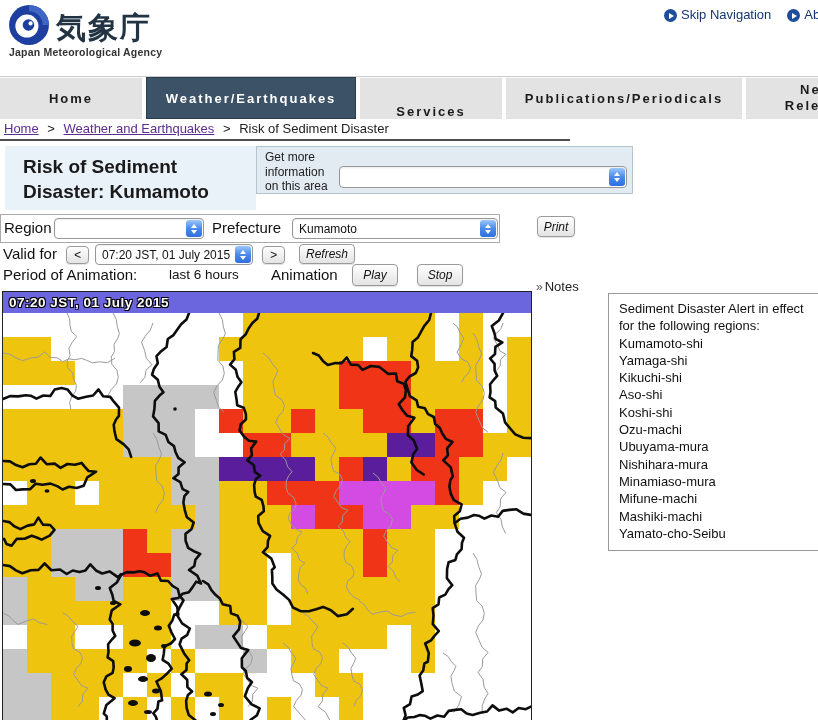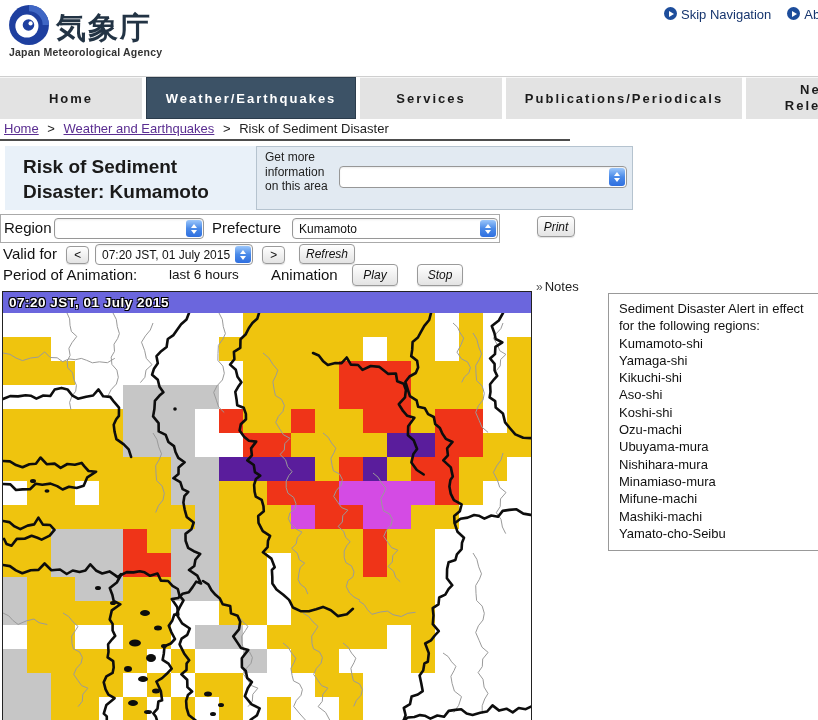--- a/index.html
+++ b/index.html
@@ -4,21 +4,21 @@
 <style>
   html,body{margin:0;padding:0;background:#fff;}
   #viewport{position:relative;width:818px;height:720px;overflow:hidden;background:#fff;
             font-family:"Liberation Sans","DejaVu Sans",sans-serif;color:#111;}
 
   
   #logo{position:absolute;left:8px;top:4px;width:42px;height:42px;}
   #agency-jp{position:absolute;left:56px;top:8px;font-size:30px;font-weight:700;color:#223344;letter-spacing:2px;}
   #agency-en{position:absolute;left:9px;top:46px;font-size:10.5px;font-weight:600;color:#333;letter-spacing:.2px;}
   #skip-links{position:absolute;left:664px;top:7px;display:flex;gap:16px;white-space:nowrap;}
-  .toplink{display:flex;align-items:flex-start;gap:4px;font-size:13px;color:#16356e;cursor:pointer;}
+  .toplink{display:flex;align-items:flex-end;gap:4px;font-size:13px;color:#16356e;cursor:pointer;}
   .blue-dot{width:13px;height:13px;border-radius:50%;background:#1d4d9b;position:relative;flex:0 0 auto;}
   .blue-dot::after{content:"";position:absolute;left:5px;top:3.5px;width:0;height:0;
                    border-left:5px solid #fff;border-top:3px solid transparent;border-bottom:3px solid transparent;}
 
   
   #navbar{position:absolute;left:0;top:76px;width:818px;height:42px;border-top:1px solid #cfcfcf;}
   .tab{position:absolute;top:0;height:42px;background:#e3e3e3;color:#1b1b1b;font-size:13px;font-weight:700;
        letter-spacing:2px;display:flex;align-items:center;justify-content:center;text-align:center;cursor:pointer;
        box-shadow:inset 0 1px 0 #f6f6f6;}
   .tab.active{background:#3c5266;color:#fff;box-shadow:inset 0 0 0 1px #2b3c4c;}
@@ -26,21 +26,21 @@
 
   
   #breadcrumb{position:absolute;left:4px;top:121px;font-size:13px;color:#222;white-space:nowrap;}
   #breadcrumb .lnk{color:#5a2d91;text-decoration:underline;cursor:pointer;}
   #breadcrumb .sep{margin:0 5px;}
   #divider{position:absolute;left:0;top:139px;width:570px;height:2px;background:#4d4d4d;}
 
   
   #title-box{position:absolute;left:5px;top:146px;width:251px;height:64px;background:#e9f1f9;
              font-size:19px;font-weight:700;color:#1a1a1a;line-height:25px;padding:8px 0 0 18px;box-sizing:border-box;}
-  #info-box{position:absolute;left:256px;top:146px;width:377px;height:64px;background:#e2eaf2;
+  #info-box{position:absolute;left:256px;top:146px;width:377px;height:48px;background:#e2eaf2;
             border:1px solid #b5c3cf;box-sizing:border-box;}
   #info-label{position:absolute;left:8px;top:3px;width:72px;font-size:12px;line-height:14.5px;color:#222;}
   #info-select{position:absolute;left:82px;top:19px;width:288px;height:22px;}
 
   
   .msel{display:flex;align-items:stretch;background:#fff;border:1px solid #979797;border-radius:4px;
         box-shadow:inset 0 1px 2px rgba(0,0,0,.08);cursor:pointer;box-sizing:border-box;}
   .msel .val{flex:1;font-size:12px;color:#111;padding:0 6px;display:flex;align-items:center;overflow:hidden;white-space:nowrap;}
   .msel .stepper{width:16px;margin:1px;border-radius:3px;background:linear-gradient(#9cc7fb,#4a8ae8 50%,#2f6fe0);
         display:flex;flex-direction:column;align-items:center;justify-content:center;gap:2px;flex:0 0 auto;}
@@ -103,21 +103,21 @@
     </span>
   </div>
 
   <div id="navbar">
     <div class="tab" style="left:0;width:142px;">
         <span>Home</span>
       </div>
     <div class="tab active" style="left:146px;width:210px;">
         <span>Weather/Earthquakes</span>
       </div>
-    <div class="tab" style="left:360px;width:142px;">
+    <div class="tab" style="left:360px;width:142px;align-items:flex-end;">
         <span>Services</span>
       </div>
     <div class="tab" style="left:506px;width:236px;">
         <span>Publications/Periodicals</span>
       </div>
     <div class="tab" style="left:746px;width:150px;">
         <span class="two-line" style="width:90px;">News Releases</span>
       </div>
   </div>
 

